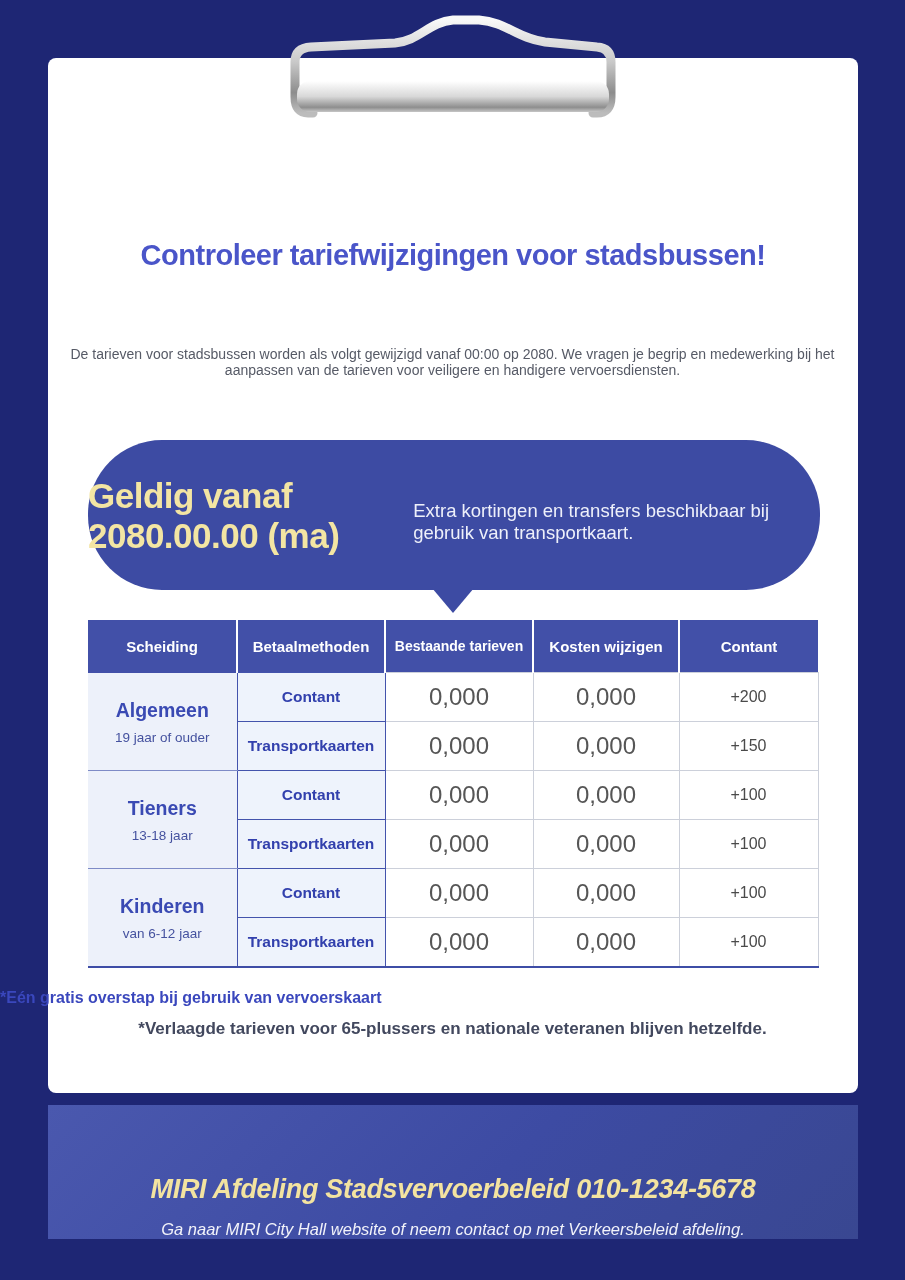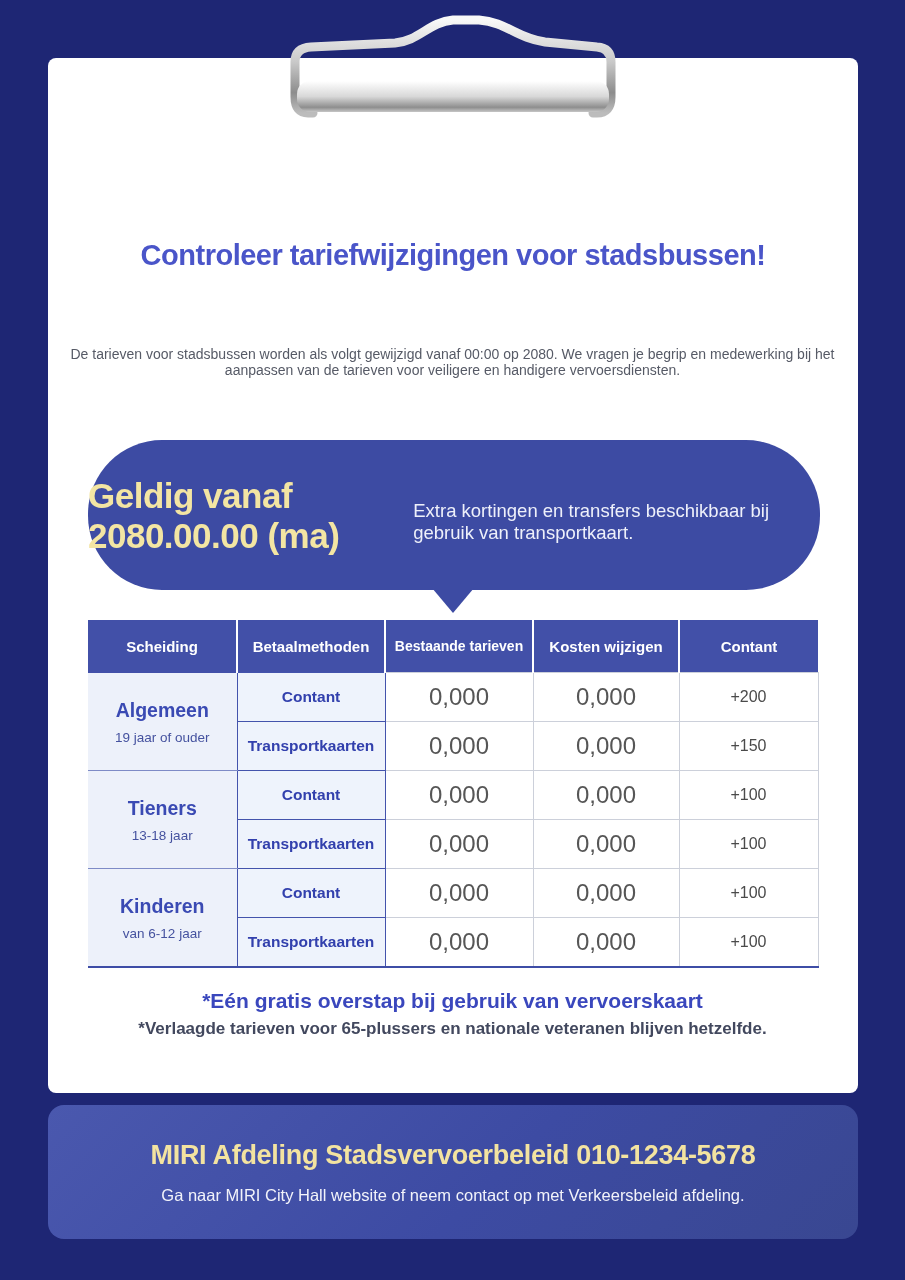--- a/index.html
+++ b/index.html
@@ -63,32 +63,32 @@
     background:#eef3fc;border:1.6px solid #4353ac;
     font-size:15.5px;font-weight:800;color:#3240ad;
   }
   td.val{
     background:#ffffff;border:1px solid #ccd0da;
     font-size:24px;color:#565656;
   }
   td.variation{font-size:16px;color:#4a4a4a;}
   table.fares tr.last td{border-bottom:2.5px solid #3e4da6;}
   .note1{
-    position:absolute;left:0;top:989px;width:100%;text-align:center;
-    font-size:21px;font-weight:700;color:#3a47bd;
+    position:absolute;left:0;top:989px;width:100%;
+    font-size:16px;font-weight:700;color:#3a47bd;
   }
   .note2{
     position:absolute;left:0;top:1019px;width:100%;text-align:center;
     font-size:17px;font-weight:700;color:#42485e;
   }
   .footer{
     position:absolute;left:48px;top:1105px;width:810px;height:134px;
     background:linear-gradient(135deg,#4a58ae 0%,#3d4ba3 55%,#394791 100%);
-    border-radius:16px;
-    display:flex;flex-direction:column;align-items:center;justify-content:center;
+    border-radius:0;
+    display:flex;flex-direction:column;align-items:center;justify-content:flex-end;font-style:italic;
   }
   .footer-title{
     font-size:27px;font-weight:800;color:#f3e3a0;letter-spacing:-0.3px;
   }
   .footer-sub{
     font-size:16.5px;color:#f2f3fa;margin-top:15px;
   }
 </style>
 </head>
 <body>

